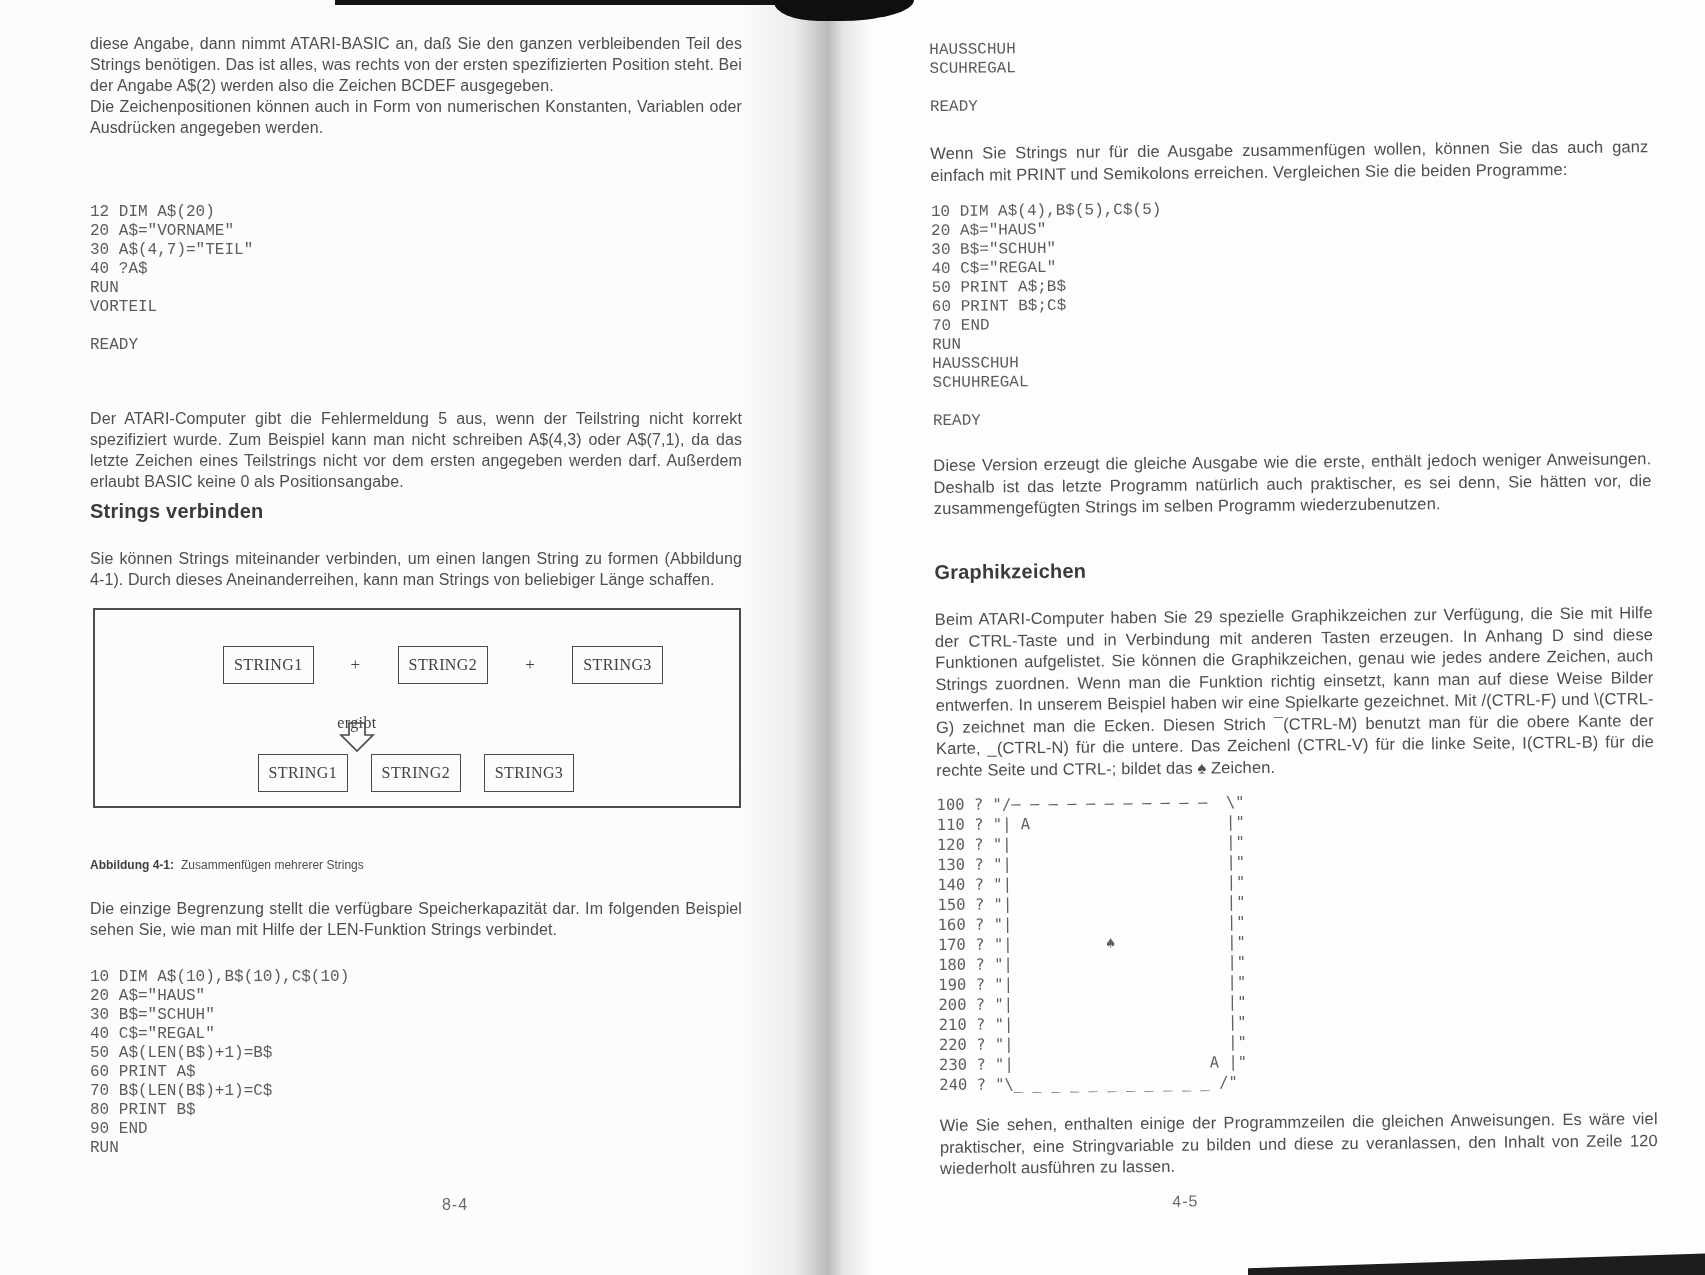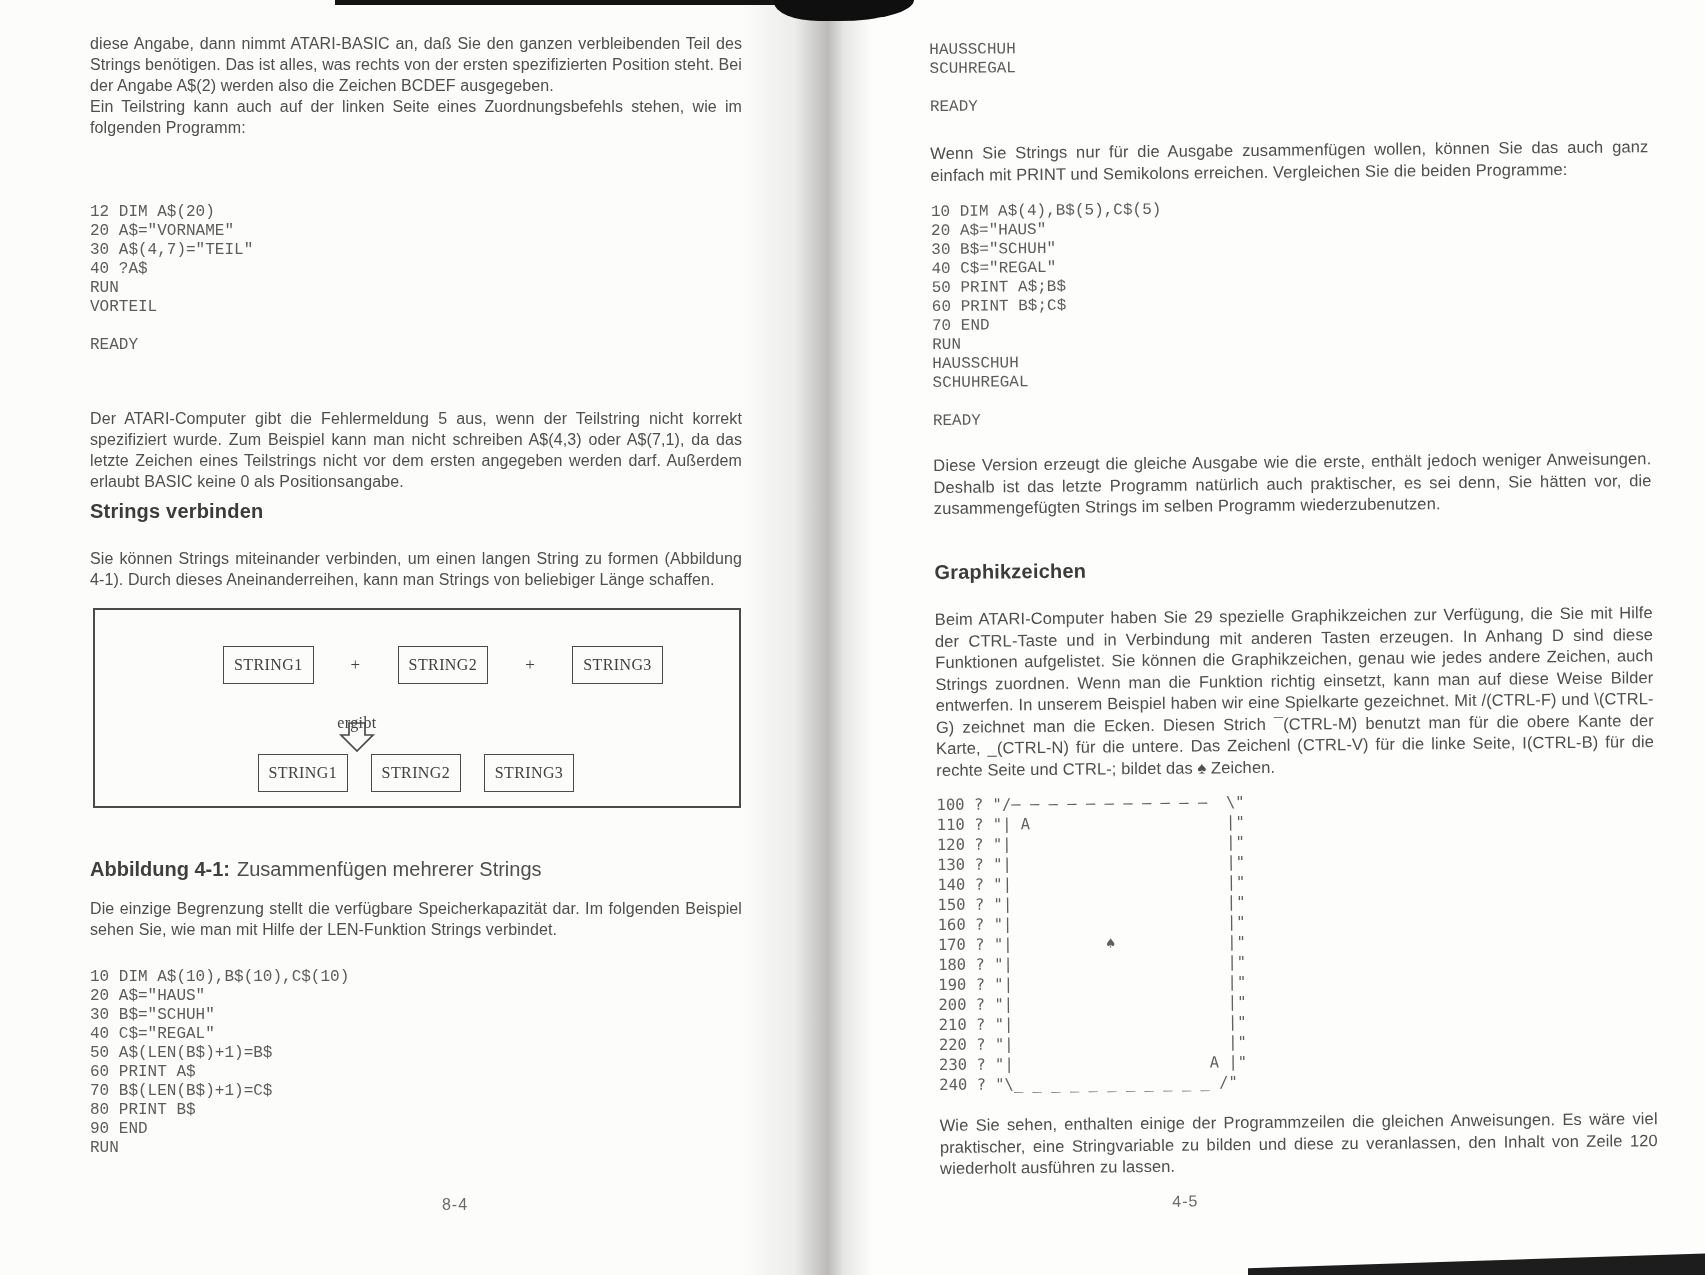--- a/index.html
+++ b/index.html
@@ -43,21 +43,21 @@
   .rp .body-text{font-size:16.5px;line-height:21.5px;}
   .code{
     font-family:"Liberation Mono", monospace;
     font-size:16px;line-height:19px;white-space:pre;color:#5c5c5c;
   }
   .card-code{
     font-family:"DejaVu Sans Mono","DejaVu Sans", monospace;
     font-size:15.5px;line-height:20px;white-space:pre;color:#606060;
   }
   .heading{font-size:20px;font-weight:bold;color:#3b3b3b;letter-spacing:0.2px;}
-  .caption{font-size:20px;color:#4e4e4e;}
+  .caption{font-size:12px;color:#4e4e4e;}
   .caption .cap-label{font-weight:bold;color:#3f3f3f;}
   .caption .cap-text{margin-left:7px;}
   .page-number{font-size:16px;color:#6a6a6a;letter-spacing:1px;text-align:center;}
 
   
   .figure{
     border:2px solid #4b4b4b;background:#fcfcfb;
   }
   .fig-label-font{font-family:"Liberation Serif", serif;font-size:16px;color:#414141;letter-spacing:0.4px;gap:24px;}
   .fig-row{position:absolute;display:flex;align-items:center;}
@@ -75,21 +75,21 @@
     transform:rotate(-0.55deg);transform-origin:450px 640px;
   }
 </style>
 </head>
 <body>
 
 <div class="page" id="left-page">
 
   <div class="abs body-text" style="left:90px;top:33px;width:652px;">
     <p>diese Angabe, dann nimmt ATARI-BASIC an, daß Sie den ganzen verbleibenden Teil des Strings benötigen. Das ist alles, was rechts von der ersten spezifizierten Position steht. Bei der Angabe A$(2) werden also die Zeichen BCDEF ausgegeben.</p>
-    <p>Ein Teilstring kann auch auf der linken Seite eines Zuordnungsbefehls stehen, wie im folgenden Programm:</p>
+    <p>Die Zeichenpositionen können auch in Form von numerischen Konstanten, Variablen oder Ausdrücken angegeben werden.</p>
   </div>
 
   <div class="abs code" style="left:90px;top:203px;">12 DIM A$(20)
 20 A$="VORNAME"
 30 A$(4,7)="TEIL"
 40 ?A$
 RUN
 VORTEIL
 
 READY</div>

